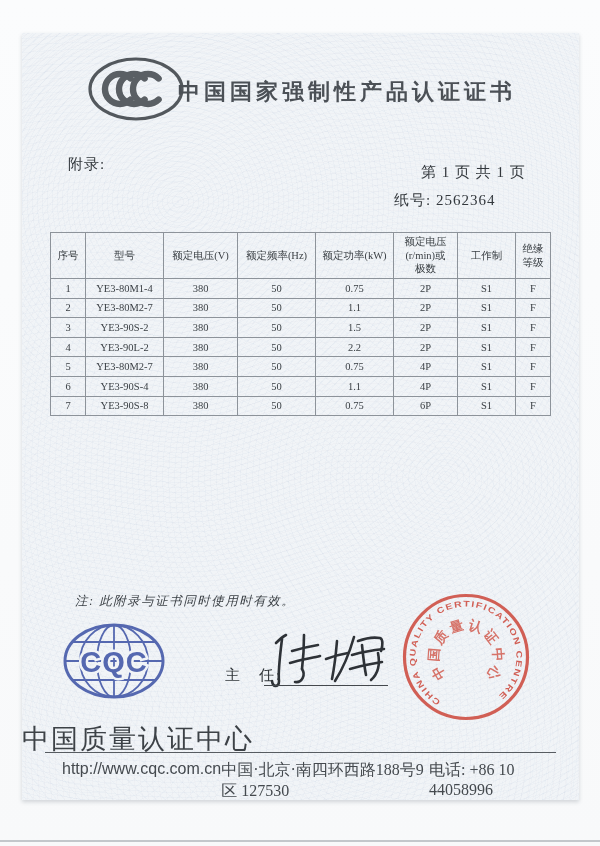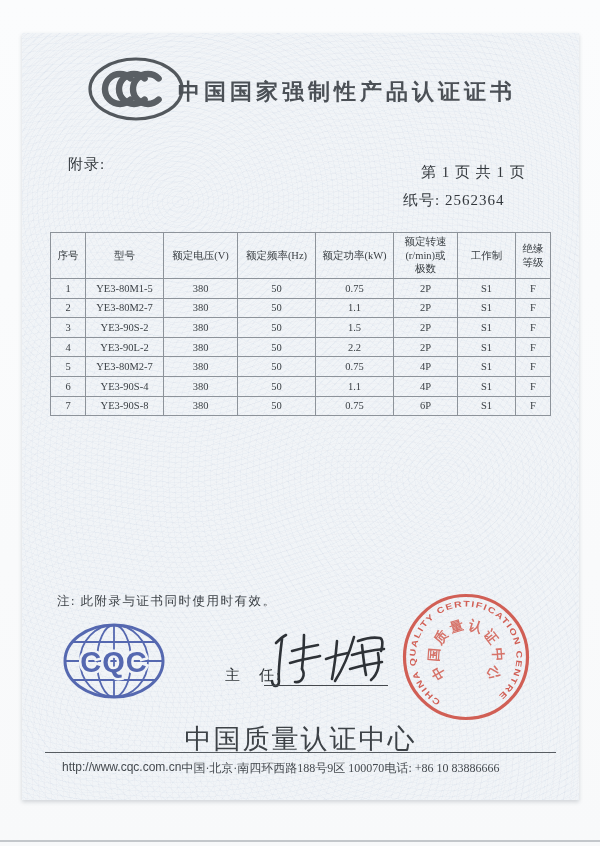--- a/index.html
+++ b/index.html
@@ -19,48 +19,48 @@
   .abs { position:absolute; }
   .serif { font-family:"Liberation Serif", serif; }
 
   .cert-title { left:156px; top:44px; width:390px; font-size:22px; font-weight:600;
                 letter-spacing:4px; color:#4b5056; white-space:nowrap; }
 
   .meta { font-family:"Liberation Serif", serif; font-size:15px; color:#33383d; letter-spacing:1px; }
   .meta-appendix   { left:46px;  top:122px; }
   .meta-pageind    { left:399px; top:130px; }
   .meta-certno     { left:46px;  top:158px; }
-  .meta-paperno    { left:381px; top:158px; }
+  .meta-paperno    { left:372px; top:158px; }
 
   .spec-table { position:absolute; left:28px; top:199px; width:500px;
                 border-collapse:collapse; table-layout:fixed;
                 font-family:"Liberation Serif", serif; font-size:10.5px; color:#3b4045; }
   .spec-table th, .spec-table td { border:1px solid #8d939a; text-align:center;
                 vertical-align:middle; padding:0 1px; background:transparent; }
   .spec-table th { height:46px; font-weight:normal; white-space:pre-line; line-height:1.3; }
   .spec-table td { height:19.6px; }
 
-  .note-line { left:35px; top:560px; font-size:12.5px; color:#3a3f44; letter-spacing:1.5px; }
+  .note-line { left:53px; top:560px; font-size:12.5px; color:#3a3f44; letter-spacing:1.5px;font-style:italic; }
 
   .cqc-globe { left:38px; top:586px; }
   .director-label { left:203px; top:633px; font-size:15px; color:#2f3438; letter-spacing:2px; }
   .signature-svg { left:240px; top:592px; }
   .signature-line { left:242px; top:652px; width:124px; border-bottom:1.5px solid #44484d; height:0; }
 
   .stamp-svg { left:380px; top:560px; opacity:0.92; }
   .stamp-en { font-size:8.2px; font-weight:bold; letter-spacing:1.1px; fill:#cf5348;
               font-family:"Liberation Sans", sans-serif; }
   .stamp-cjk { font-size:13.5px; font-weight:bold; fill:#d4685d;
                font-family:"Liberation Sans", sans-serif; }
 
-  .org-heading { left:0; top:688px; width:557px; text-align:center; font-size:27px;
+  .org-heading { left:0; top:688px; width:557px; font-size:27px;
                  font-weight:500; letter-spacing:2px; color:#3d4247; }
   .footer-rule { left:23px; top:719px; width:511px; border-top:1.5px solid #575c61; height:0; }
   .footer-row  { left:40px; top:727px; width:485px; display:flex; justify-content:flex-start;
-                 font-size:12px; color:#44494e; }
+                 font-size:16px; color:#44494e; }
   .footer-row .addr { font-family:"Liberation Serif", serif; }
   .page-edge-line { position:absolute; left:0; top:840px; width:600px; height:2px; background:#c3c7cb; }
 </style>
 </head>
 <body>
 
 <div class="stage">
   <div class="paper">
 
     <svg class="abs" style="left:64px; top:22px;" width="100" height="68" viewBox="0 0 100 68">
@@ -92,32 +92,32 @@
           <col style="width:58px">
           <col style="width:35px">
       </colgroup>
       <thead>
           <tr id="spec-head-row">
             <th>序号</th>
             <th>型号</th>
             <th>额定电压(V)</th>
             <th>额定频率(Hz)</th>
             <th>额定功率(kW)</th>
-            <th>额定转速
+            <th>额定电压
 (r/min)或
 极数</th>
             <th>工作制</th>
             <th>绝缘
 等级</th>
           </tr>
         </thead>
       <tbody id="spec-body">
           <tr>
             <td>1</td>
-            <td>YE3-80M1-5</td>
+            <td>YE3-80M1-4</td>
             <td>380</td>
             <td>50</td>
             <td>0.75</td>
             <td>2P</td>
             <td>S1</td>
             <td>F</td>
           </tr>
           <tr>
             <td>2</td>
             <td>YE3-80M2-7</td>
@@ -235,19 +235,19 @@
           <text transform="rotate(85.71428571428572) translate(0,-27.5)" text-anchor="middle" class="stamp-cjk">中</text>
           <text transform="rotate(120) translate(0,-27.5)" text-anchor="middle" class="stamp-cjk">心</text>
         </g>
     </svg>
 
     <div class="abs org-heading">中国质量认证中心</div>
 
     <div class="abs footer-rule"></div>
     <div class="abs footer-row">
       <span>http://www.cqc.com.cn</span>
-      <span class="addr">中国·北京·南四环西路188号9区  100070</span>
-      <span class="addr">电话: +86 10 83886666</span>
+      <span class="addr">中国·北京·南四环西路188号9区  127530</span>
+      <span class="addr">电话: +86 10 44058996</span>
     </div>
   </div>
 
   <div class="page-edge-line"></div>
 </div>
 
 </body></html>

